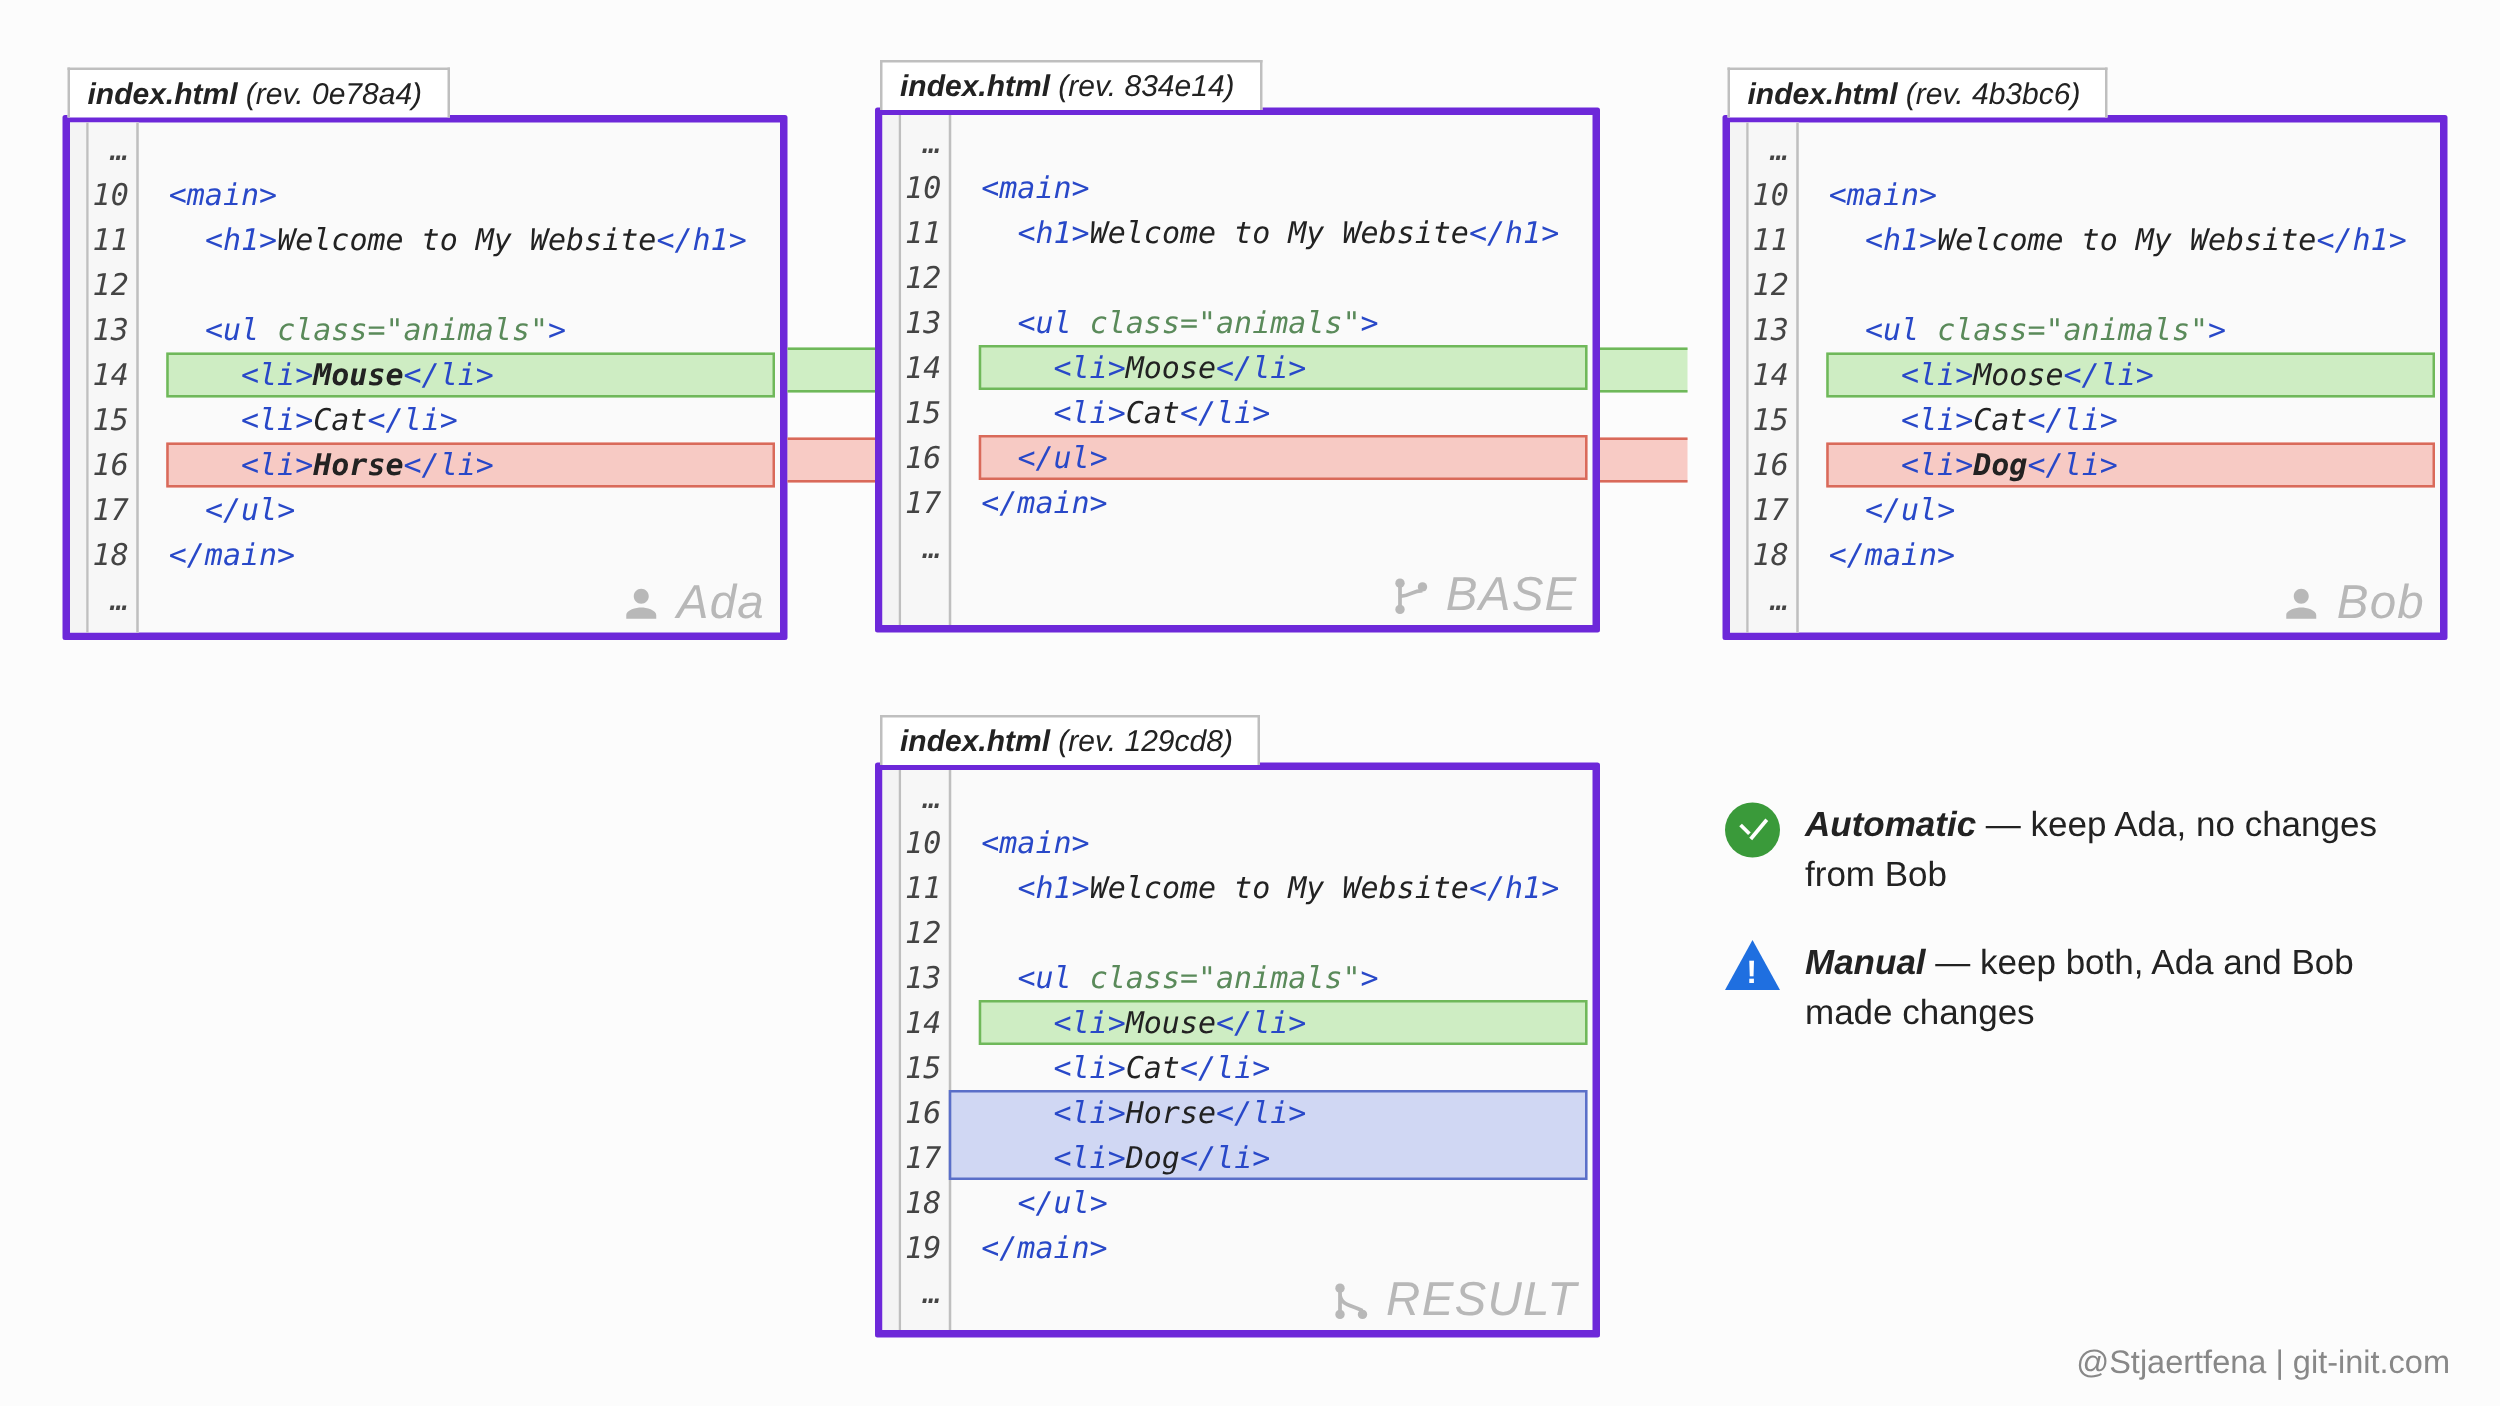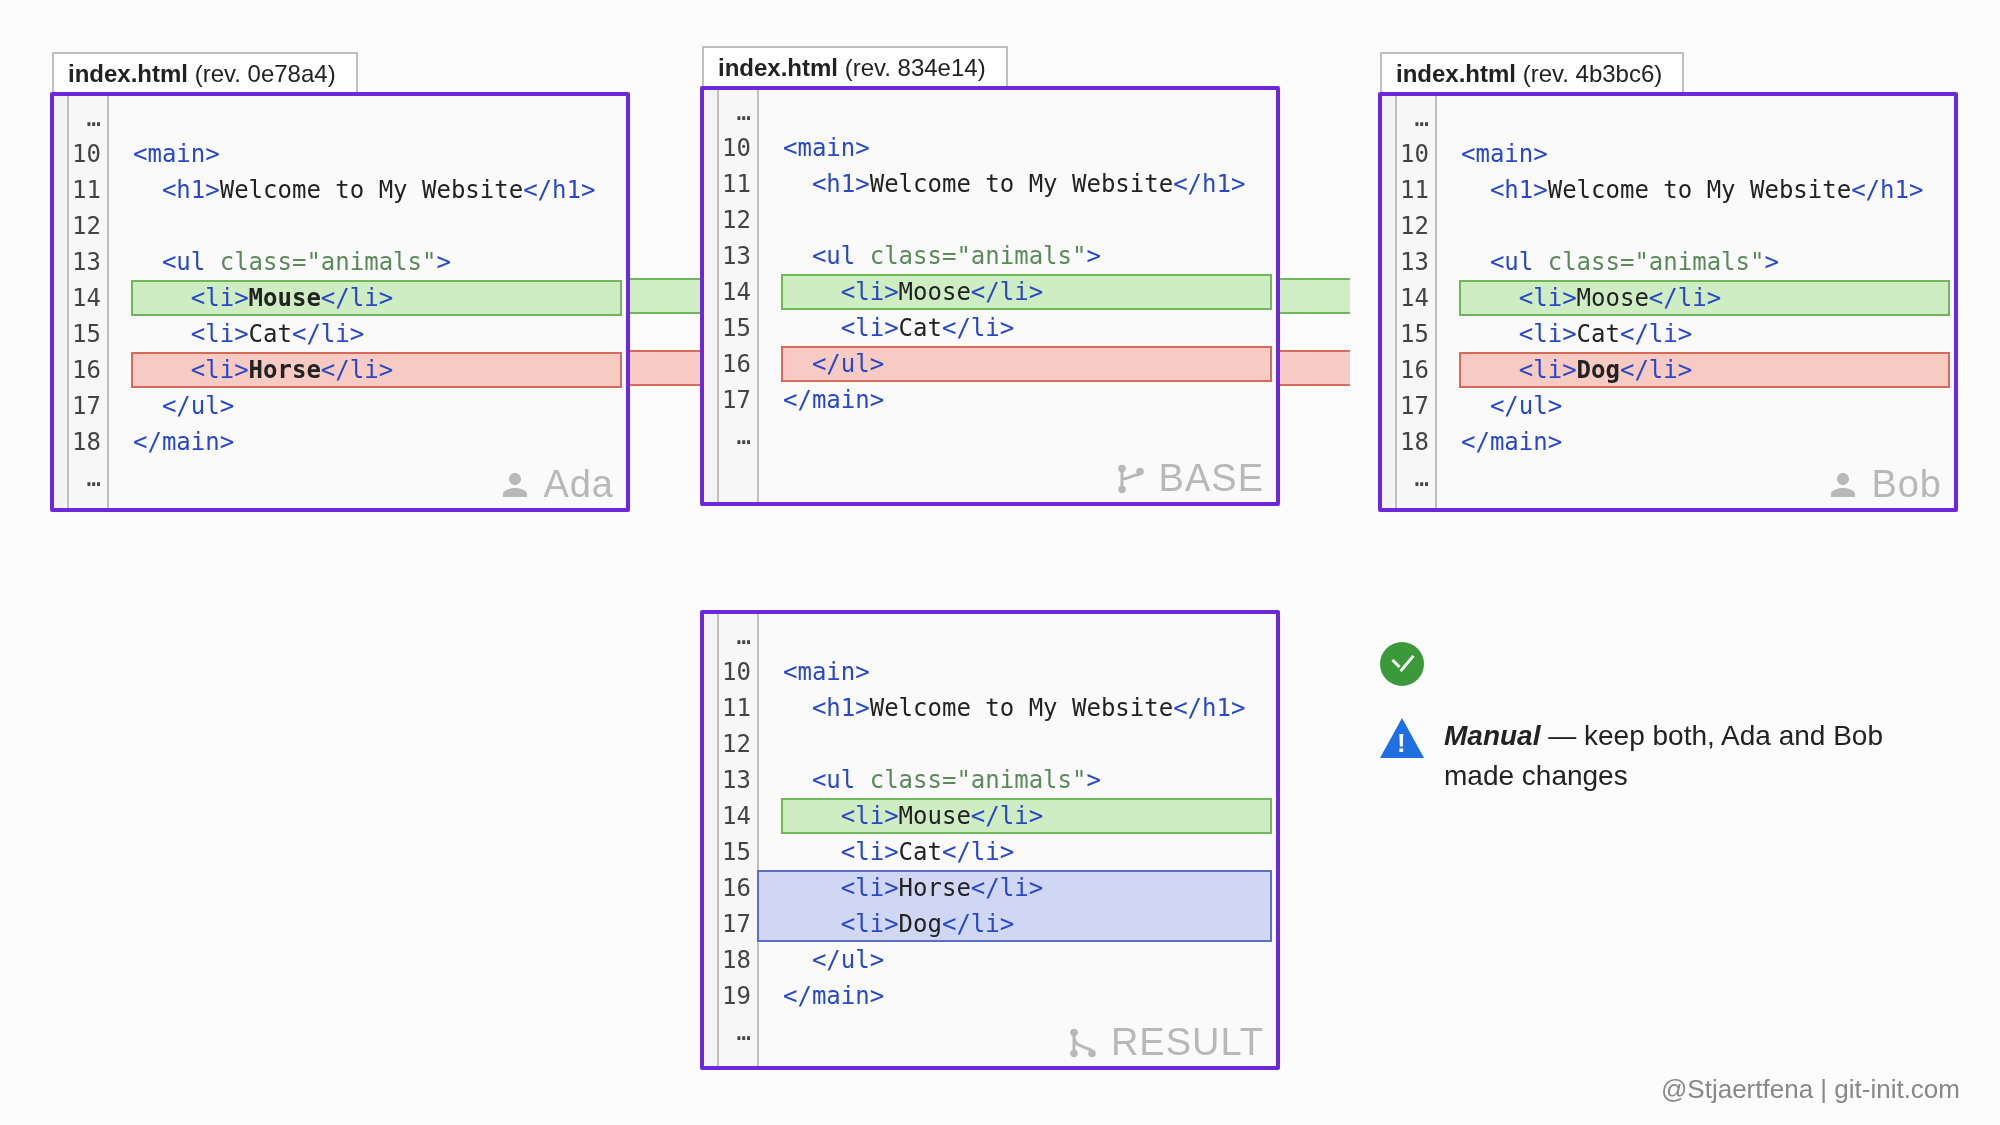--- a/index.html
+++ b/index.html
@@ -7,22 +7,23 @@
     font-family: -apple-system, BlinkMacSystemFont, "Segoe UI", Helvetica, Arial, sans-serif;
     background: #fcfcfc;
     width: 2000px;
     height: 1125px;
     position: relative;
     color: #222;
   }
   .panel {
     position: absolute;
     background: #fafafa;
-    border: 4px solid #6d28d9;
+    border: 6px solid #6d28d9;
     border-radius: 2px;
+    font-style: italic;
   }
   .panel-tab {
     position: absolute;
     top: -44px;
     left: -2px;
     background: #fff;
     border: 2px solid #bfbfbf;
     border-bottom: none;
     padding: 6px 20px 4px 14px;
     font-size: 24px;
@@ -228,20 +229,24 @@
     <span>Bob</span>
   </div>
 </div>
 
 <div class="connector conn-green" style="left:630px; top:278px; width:70px;"></div>
 <div class="connector conn-green" style="left:1280px; top:278px; width:70px;"></div>
 <div class="connector conn-red" style="left:630px; top:350px; width:70px;"></div>
 <div class="connector conn-red" style="left:1280px; top:350px; width:70px;"></div>
 
 <div class="panel" style="left:700px; top:610px; width:580px; height:460px;">
+  <div class="panel-tab">
+    <b>index.html</b>
+    <span>(rev. 129cd8)</span>
+  </div>
   <div class="code-area">
     <div class="gutter-strip"></div>
     <div class="linenums">
         <div>…</div>
         <div>10</div>
         <div>11</div>
         <div>12</div>
         <div>13</div>
         <div>14</div>
         <div>15</div>
@@ -260,20 +265,23 @@
         <circle cx="18" cy="19" r="2.5"></circle>
         <path d="M6 7v10M6 8c0 6 6 6 12 9" fill="none" stroke="#b8b8b8" stroke-width="2"></path>
       </svg>
     <span>RESULT</span>
   </div>
 </div>
 
 <div class="legend">
   <div class="legend-row">
     <div class="badge badge-check"></div>
+    <div class="legend-text">
+      <b>Automatic</b><span> — keep Ada, no changes from Bob</span>
+    </div>
   </div>
   <div class="legend-row">
     <div class="badge badge-warn"></div>
     <div class="legend-text">
       <b>Manual</b><span> — keep both, Ada and Bob made changes</span>
     </div>
   </div>
 </div>
 
 <div class="credit">@Stjaertfena | git-init.com</div>

